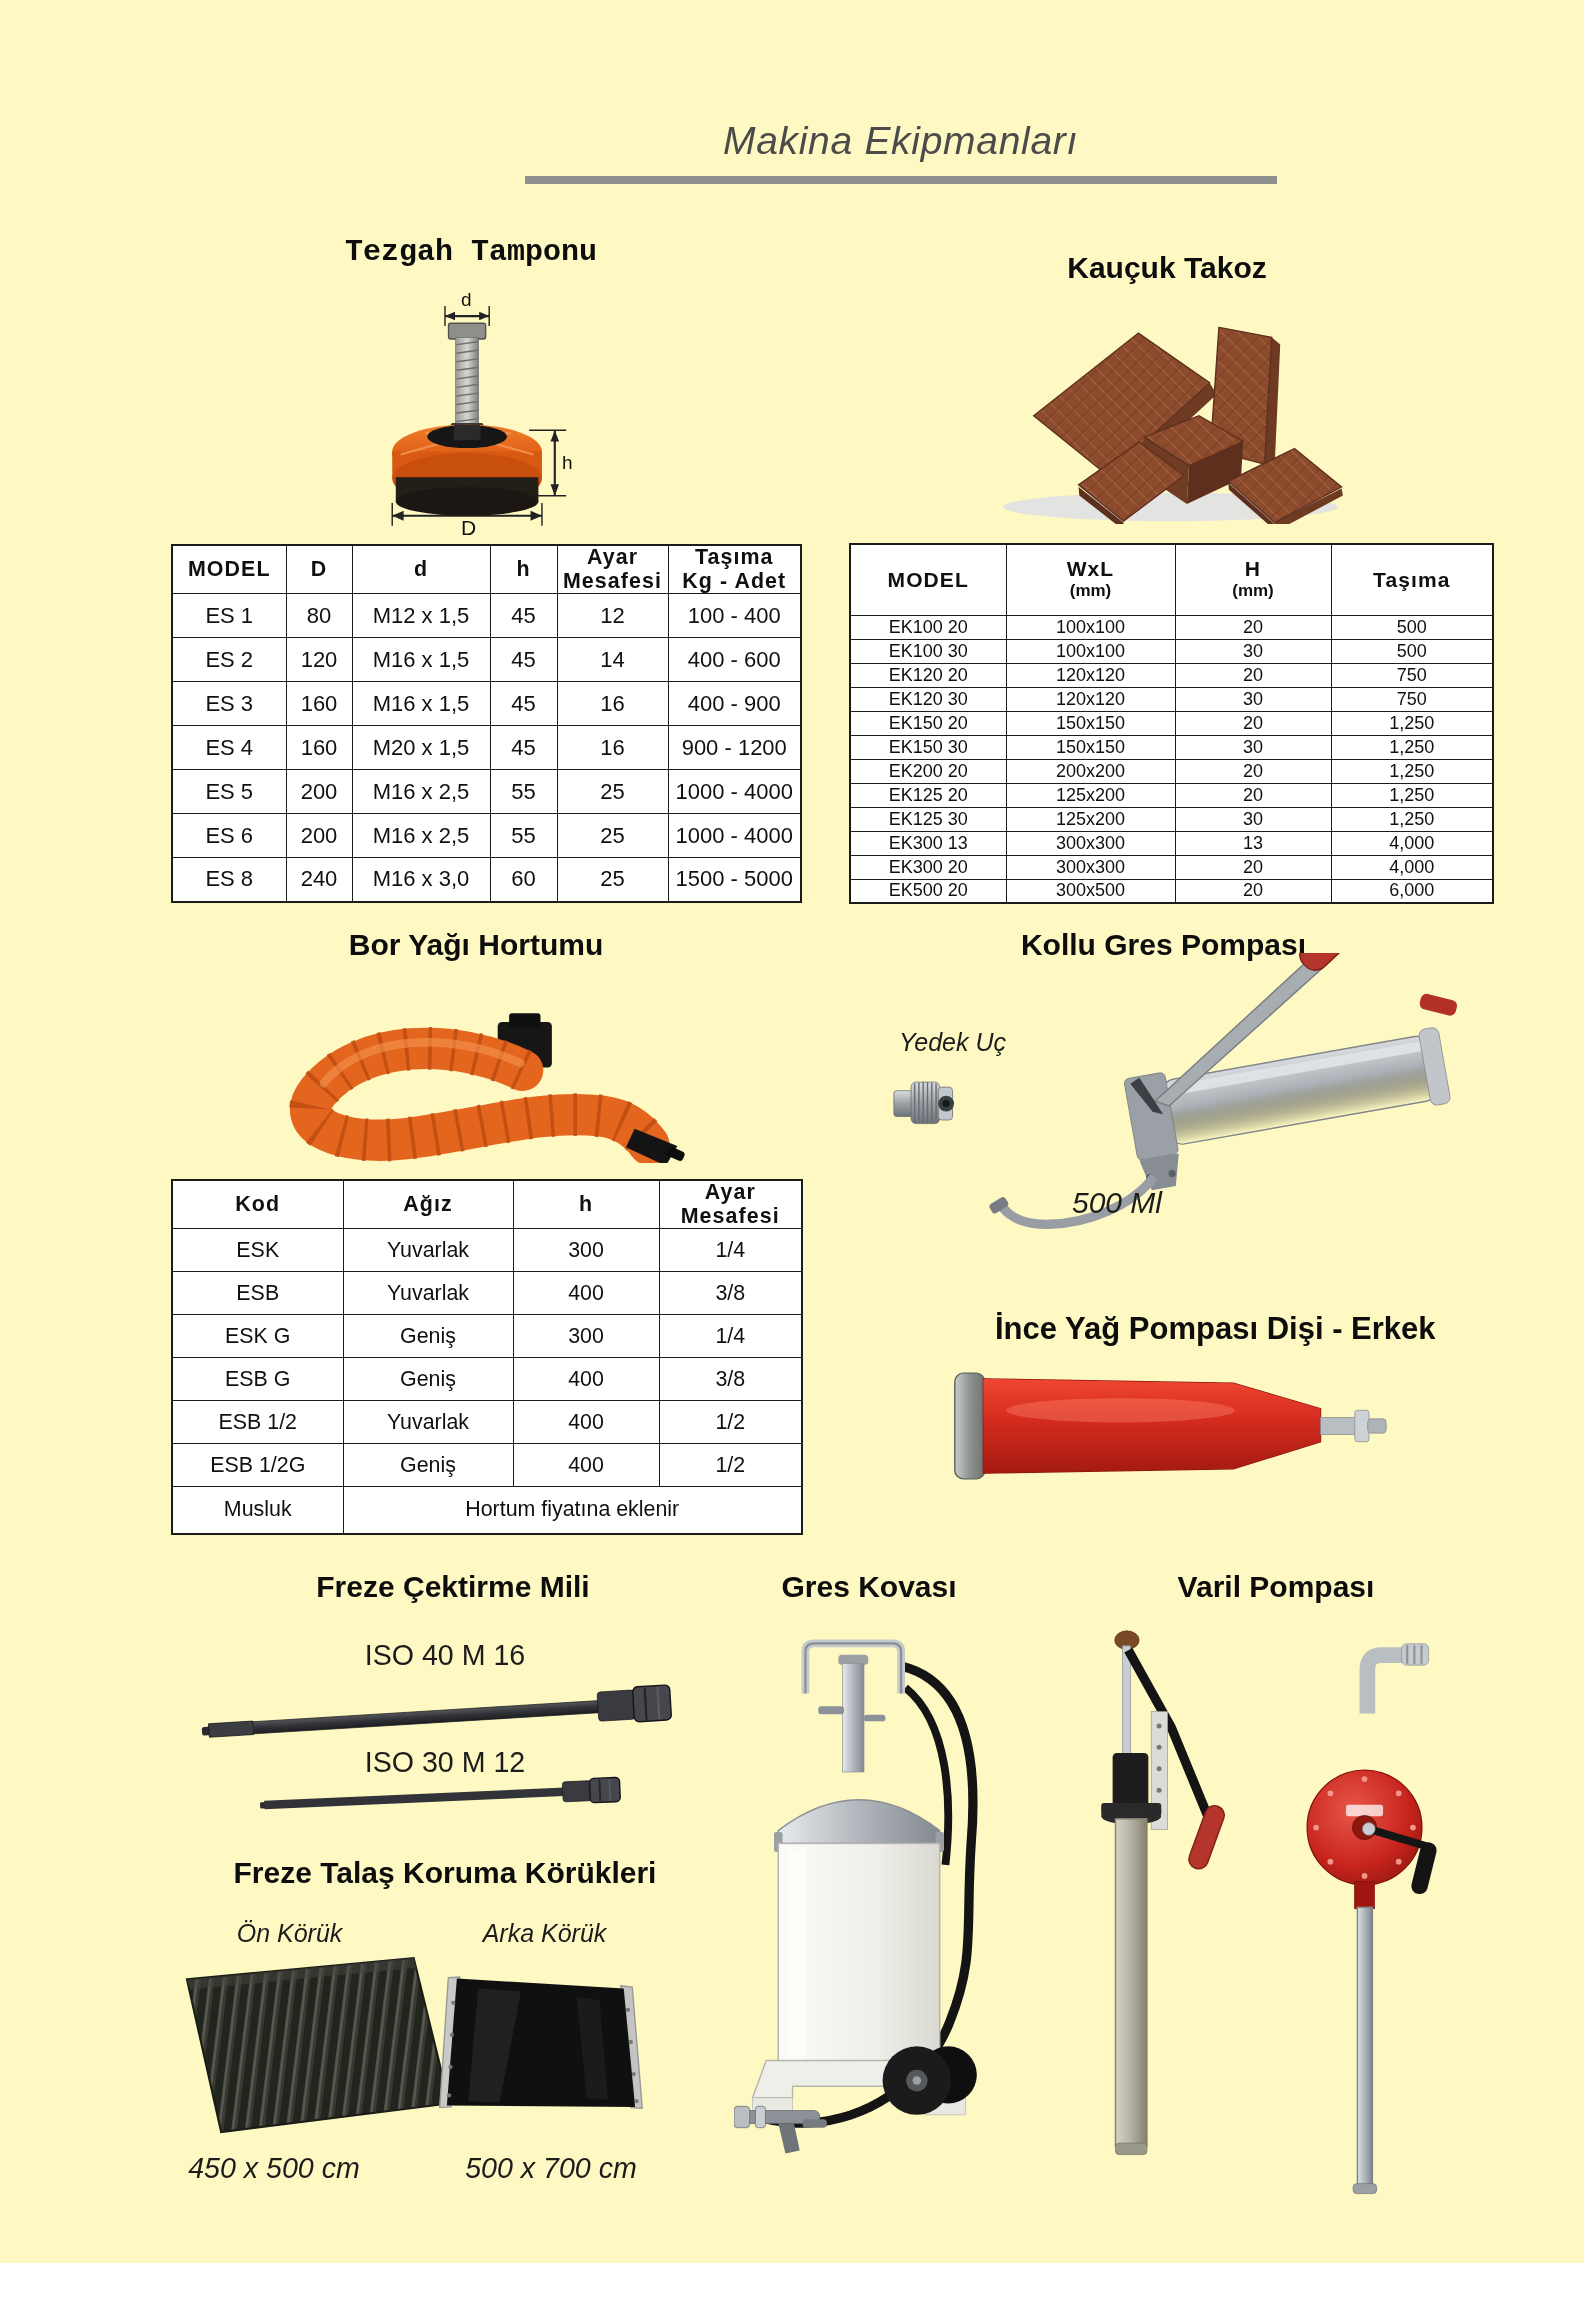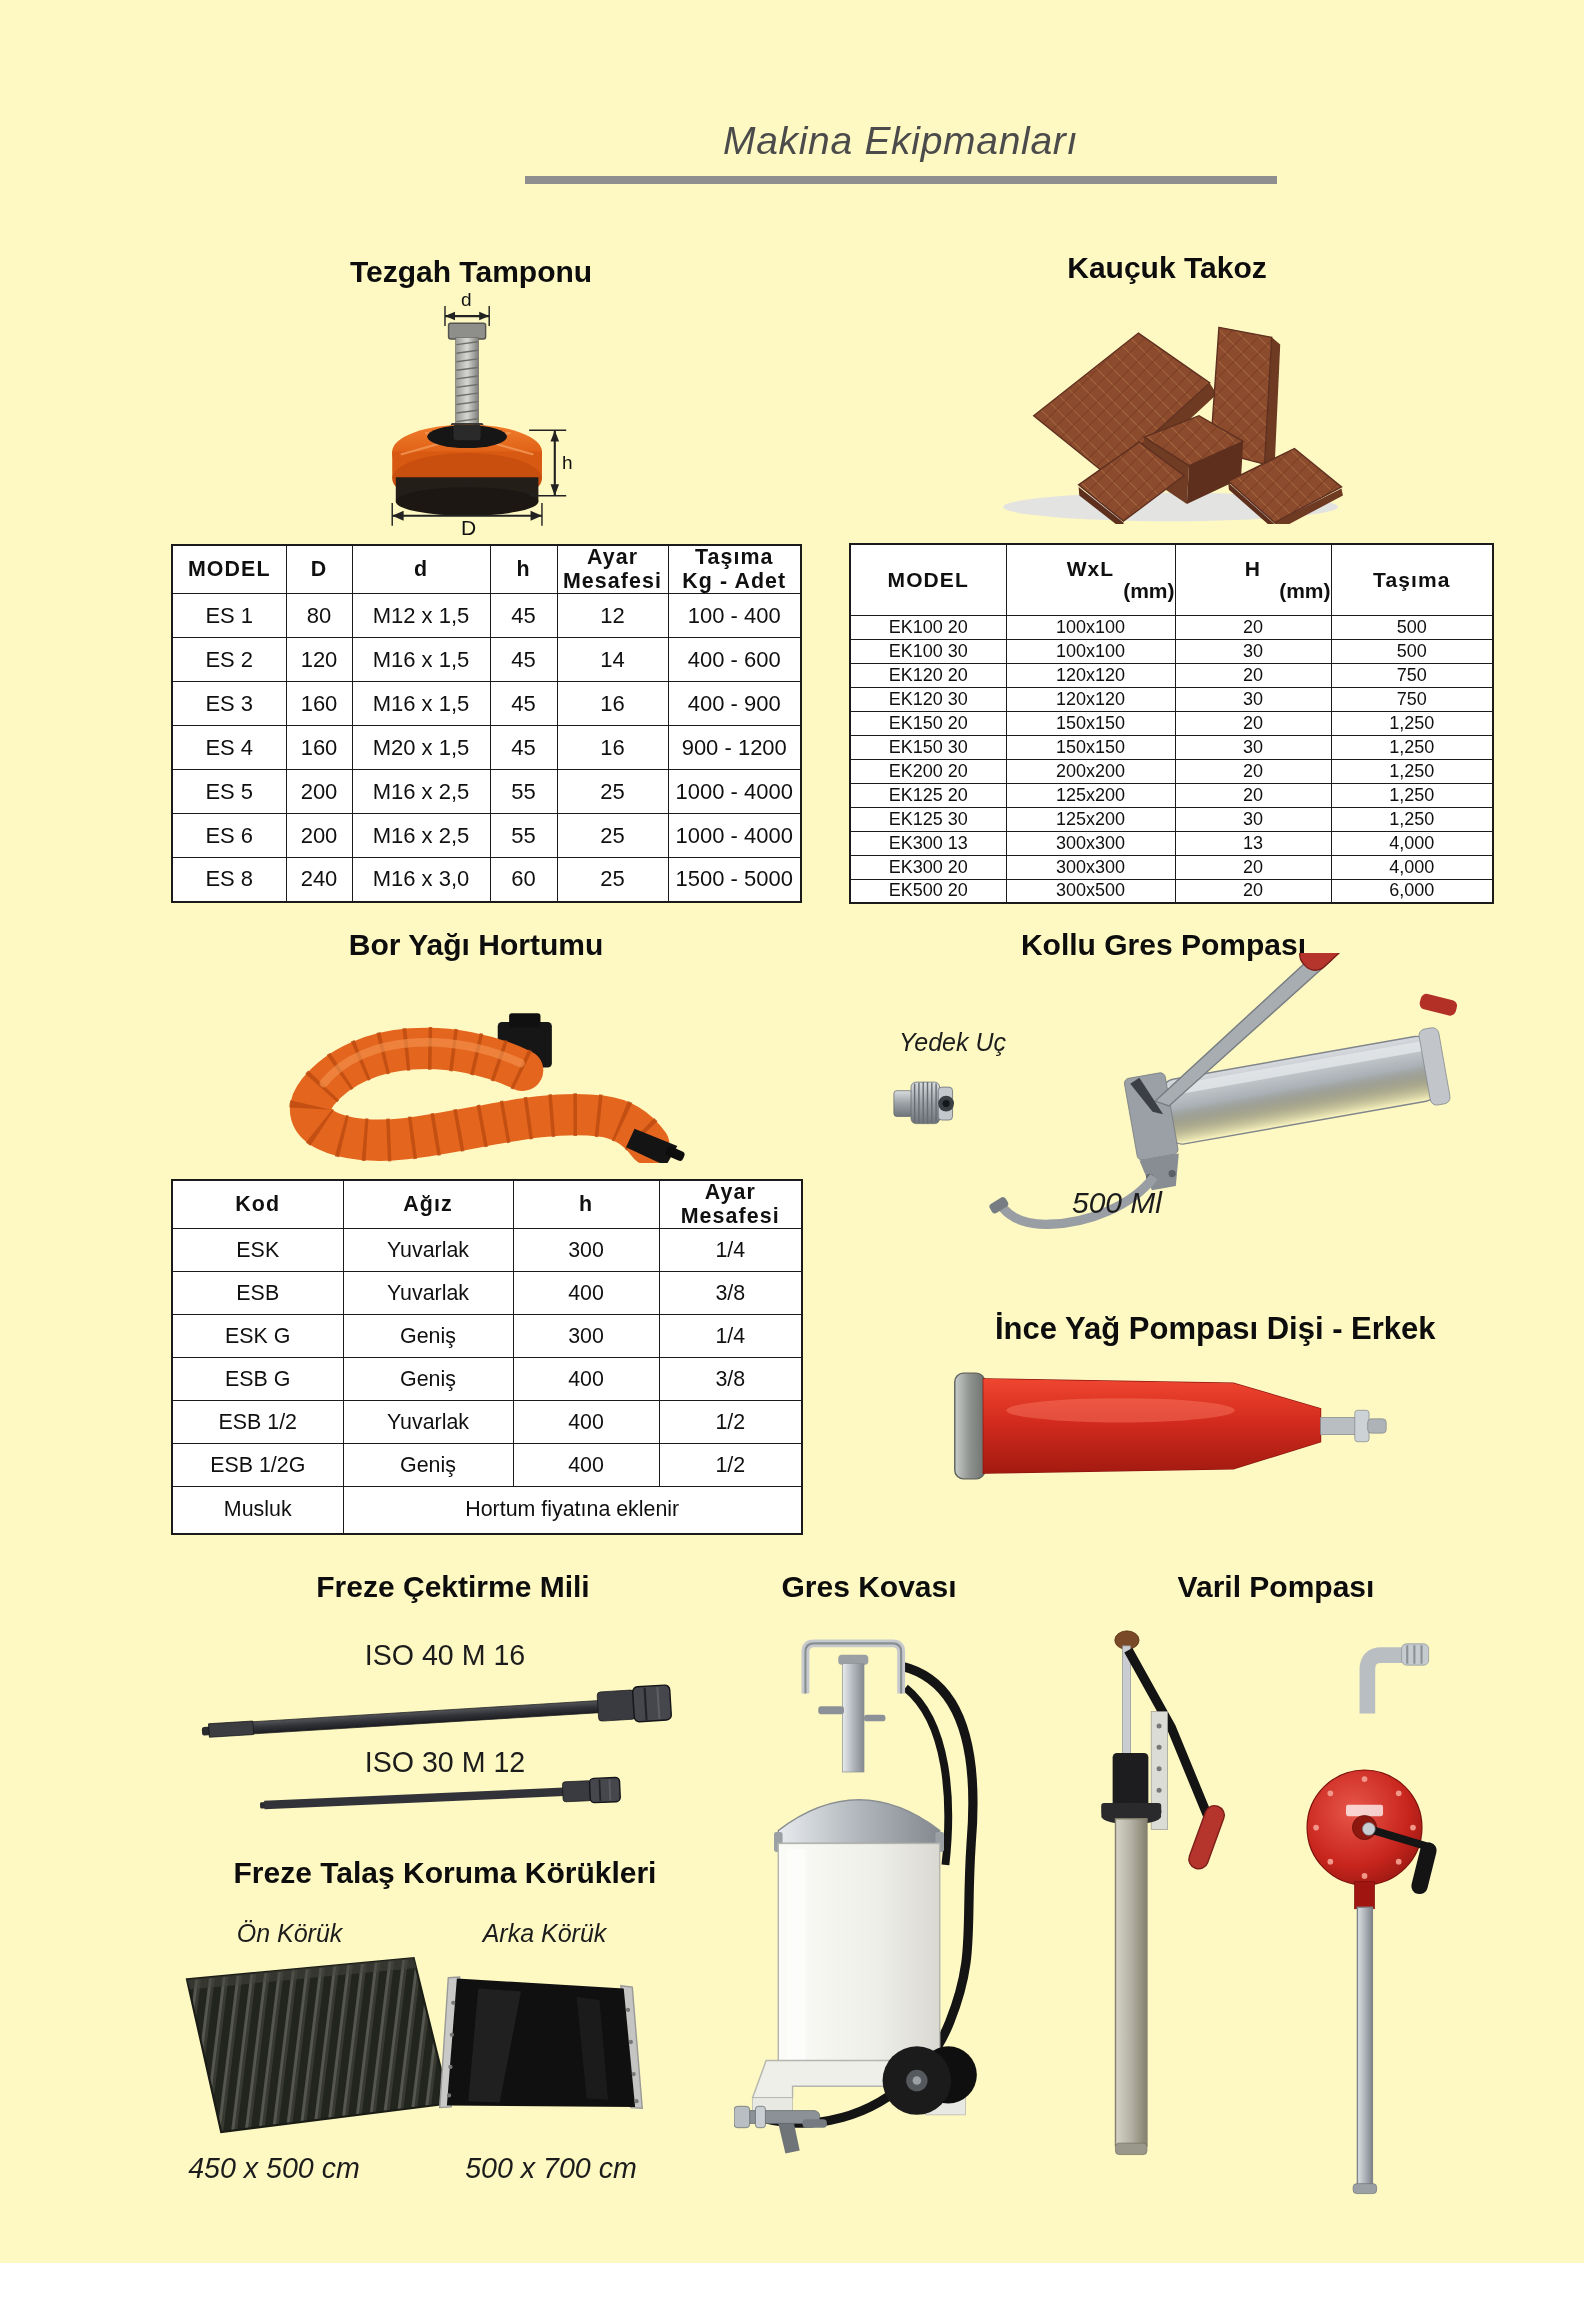--- a/index.html
+++ b/index.html
@@ -14,39 +14,39 @@
   
   table.cat{position:absolute;border-collapse:collapse;table-layout:fixed;text-align:center;
             border:2.9px solid #1b1b1b;background:#fff;}
   table.cat th,table.cat td{border:1.4px solid #1b1b1b;padding:0;overflow:hidden;}
   table.cat th{font-weight:700;letter-spacing:1.1px;}
   .l2{display:block;}
   .tz th{font-size:21.4px;line-height:23.6px;}
   .tz td{font-size:22px;}
   .tz tbody tr{height:44px;}
   .kc th{font-size:21px;line-height:22px;}
-  .kc th .sub{font-size:21px;letter-spacing:0;text-align:right;}
+  .kc th .sub{font-size:17px;letter-spacing:0;}
   .kc td{font-size:18px;}
   .kc tbody tr{height:24px;}
   .br th{font-size:21.4px;line-height:23.6px;}
   .br td{font-size:21.4px;}
   .br tbody.data tr{height:43px;}
   .br tbody.foot tr{height:47px;}
   .dim{position:absolute;font-size:19px;color:#111;}
   svg{display:block;}
 </style>
 </head>
 <body>
 
 <div id="page">
 
   <div class="abs title" style="left:722px;top:119px;width:357px;">Makina Ekipmanları</div>
   <div class="abs rule" style="left:525px;top:176px;width:752px;height:7.9px;"></div>
 
-  <div class="abs h2" style="left:328px;top:255px;width:286px;">Tezgah Tamponu</div>
+  <div class="abs h2" style="left:328px;top:235px;width:286px;font-family:Liberation Mono, monospace;">Tezgah Tamponu</div>
 
   <div class="abs" style="left:375px;top:289px;width:207px;height:246px;">
     <svg width="207" height="246" viewBox="0 0 290 345">
       <defs>
         <linearGradient id="st1" x1="0" y1="0" x2="1" y2="0">
           <stop offset="0" stop-color="#9a9a96"></stop>
             <stop offset=".5" stop-color="#d6d6d2"></stop>
             <stop offset="1" stop-color="#7e7e7a"></stop>
         </linearGradient>
         <linearGradient id="or1" x1="0" y1="0" x2="0" y2="1">

